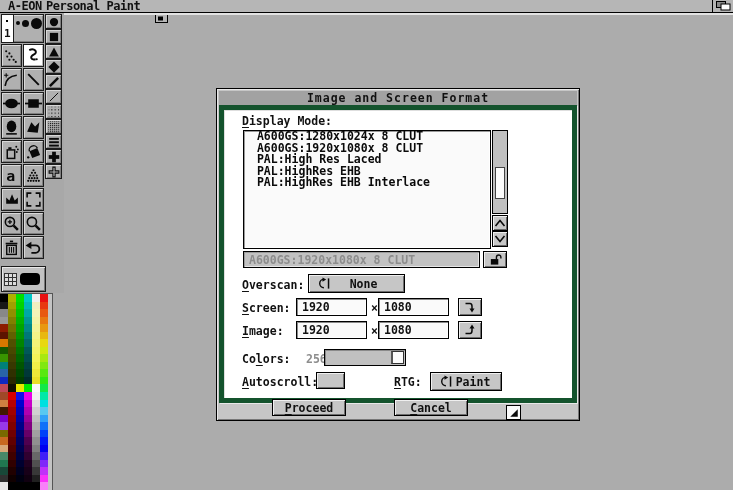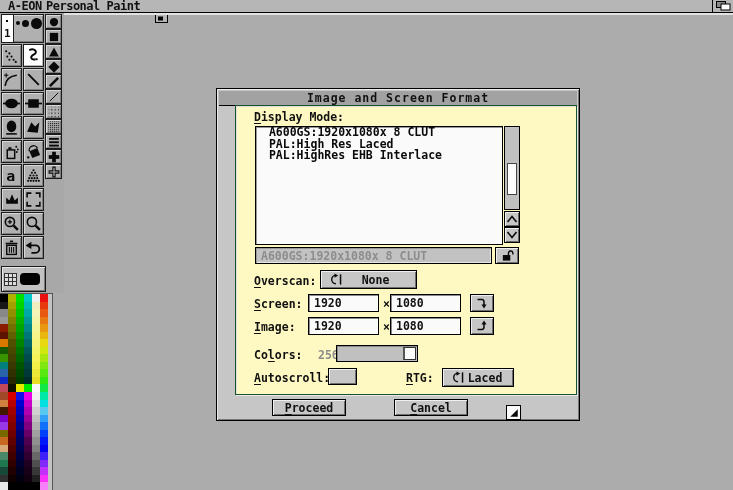--- a/index.html
+++ b/index.html
@@ -37,21 +37,21 @@
     box-shadow:inset 1px 1px 0 #e8e8e8,inset -1px -1px 0 #777;display:flex;align-items:center;gap:3px;padding-left:2px;box-sizing:border-box}
   .curbrush{width:20px;height:12px;background:#000;border-radius:4px}
   
   .palframe{position:absolute;left:0;top:293px;width:53px;height:197px;background:#c4c4c4;border-right:1px solid #555;border-top:1px solid #555;box-sizing:border-box}
   .palette{position:absolute;left:0;top:294px;width:48px;height:196px;display:grid;grid-template-columns:repeat(6,8px);grid-template-rows:repeat(26,1fr)}
   
   .dialog{position:absolute;left:216px;top:88px;width:364px;height:333px;background:#c6c6c6;border:1px solid #000;
     box-shadow:inset 1px 1px 0 #e8e8e8,inset -1px -1px 0 #777;box-sizing:border-box}
   .dtitle{position:absolute;left:2px;right:2px;top:2px;height:14px;background:#a2a2a2;border-bottom:1px solid #000;
     text-align:center;font-size:11.5px;line-height:14px;letter-spacing:1px}
-  .dframe{position:absolute;left:18px;right:2px;top:16px;height:288px;border:1px solid #14532d;background:#fef9c3;
+  .dframe{position:absolute;left:2px;right:2px;top:16px;height:288px;border:5px solid #14532d;background:#ffffff;
     box-shadow:1px 1px 0 #e8e8e8,inset 1px 1px 0 #dedede}
   .lbl{position:absolute;font-size:11.5px;white-space:pre}
   .listbox{position:absolute;left:19px;top:20px;width:246px;height:117px;background:#fafafa;border:1px solid #000;
     box-shadow:inset 1px 1px 0 #999,inset -1px -1px 0 #fff;overflow:hidden}
   .list-item{font-size:11.5px;line-height:11.6px;padding-left:6px;white-space:pre;color:#0a0a0a}
   .sbtrack{position:absolute;left:268px;top:20px;width:16px;height:84px;background:#c0c0c0;border:1px solid #000;box-sizing:border-box}
   .sbthumb{position:absolute;left:2px;top:36px;width:10px;height:32px;background:#fcfcfc;border:1px solid #444;box-sizing:border-box}
   .sbbtn{position:absolute;left:268px;width:16px;height:16px;background:#c6c6c6;border:1px solid #000;box-sizing:border-box;
     box-shadow:inset 1px 1px 0 #eee,inset -1px -1px 0 #666;display:flex;align-items:center;justify-content:center}
   .field{position:absolute;background:#fafafa;border:1px solid #000;box-sizing:border-box;
@@ -483,22 +483,24 @@
 
 <div class="dialog">
   <div class="dtitle">
     <span>Image and Screen Format</span>
   </div>
 
   <div class="dframe">
     <span class="lbl" style="left:18px;top:4px"><u>D</u>isplay Mode:</span>
 
     <div class="listbox">
+        <div class="list-item"> A600GS:1280x1024x 8 CLUT</div>
         <div class="list-item"> A600GS:1920x1080x 8 CLUT</div>
         <div class="list-item"> PAL:High Res Laced</div>
+        <div class="list-item"> PAL:HighRes EHB</div>
         <div class="list-item"> PAL:HighRes EHB Interlace</div>
       </div>
 
     <div class="sbtrack">
       <div class="sbthumb"></div>
     </div>
     <div class="sbbtn" style="top:105px">
       <svg width="12" height="10" viewBox="0 0 12 10">
         <polyline points="1.5,8 6,2.5 10.5,8" fill="none" stroke="#0a0a0a" stroke-width="1.6"></polyline>
       </svg>
@@ -567,21 +569,21 @@
 
     <span class="lbl" style="left:18px;top:265px"><u>A</u>utoscroll:</span>
     <div class="checkbox"></div>
     <span class="lbl" style="left:170px;top:265px"><u>R</u>TG:</span>
     <div class="btn cycle" style="left:206px;top:262px;width:72px;height:19px">
       <svg width="17" height="13" viewBox="0 0 18 14">
         <path d="M10.5,2.5 A4.5,4.5 0 1 0 10.5,11.5" fill="none" stroke="#0a0a0a" stroke-width="1.5"></path>
         <polygon points="9,0.5 9,5 13,2.7" fill="#0a0a0a"></polygon>
         <line x1="15.5" y1="1.5" x2="15.5" y2="12.5" stroke="#0a0a0a" stroke-width="1.6"></line>
       </svg>
-      <span class="cval">Laced</span>
+      <span class="cval">Paint</span>
     </div>
   </div>
 
   <div class="btn" style="left:55px;top:310px;width:74px;height:17px"><u>P</u>roceed</div>
   <div class="btn" style="left:177px;top:310px;width:74px;height:17px"><u>C</u>ancel</div>
 
   <div class="resize">
     <svg width="10" height="10" viewBox="0 0 12 12">
       <polygon points="10.5,1.5 10.5,10.5 1.5,10.5" fill="#0a0a0a"></polygon>
     </svg>

